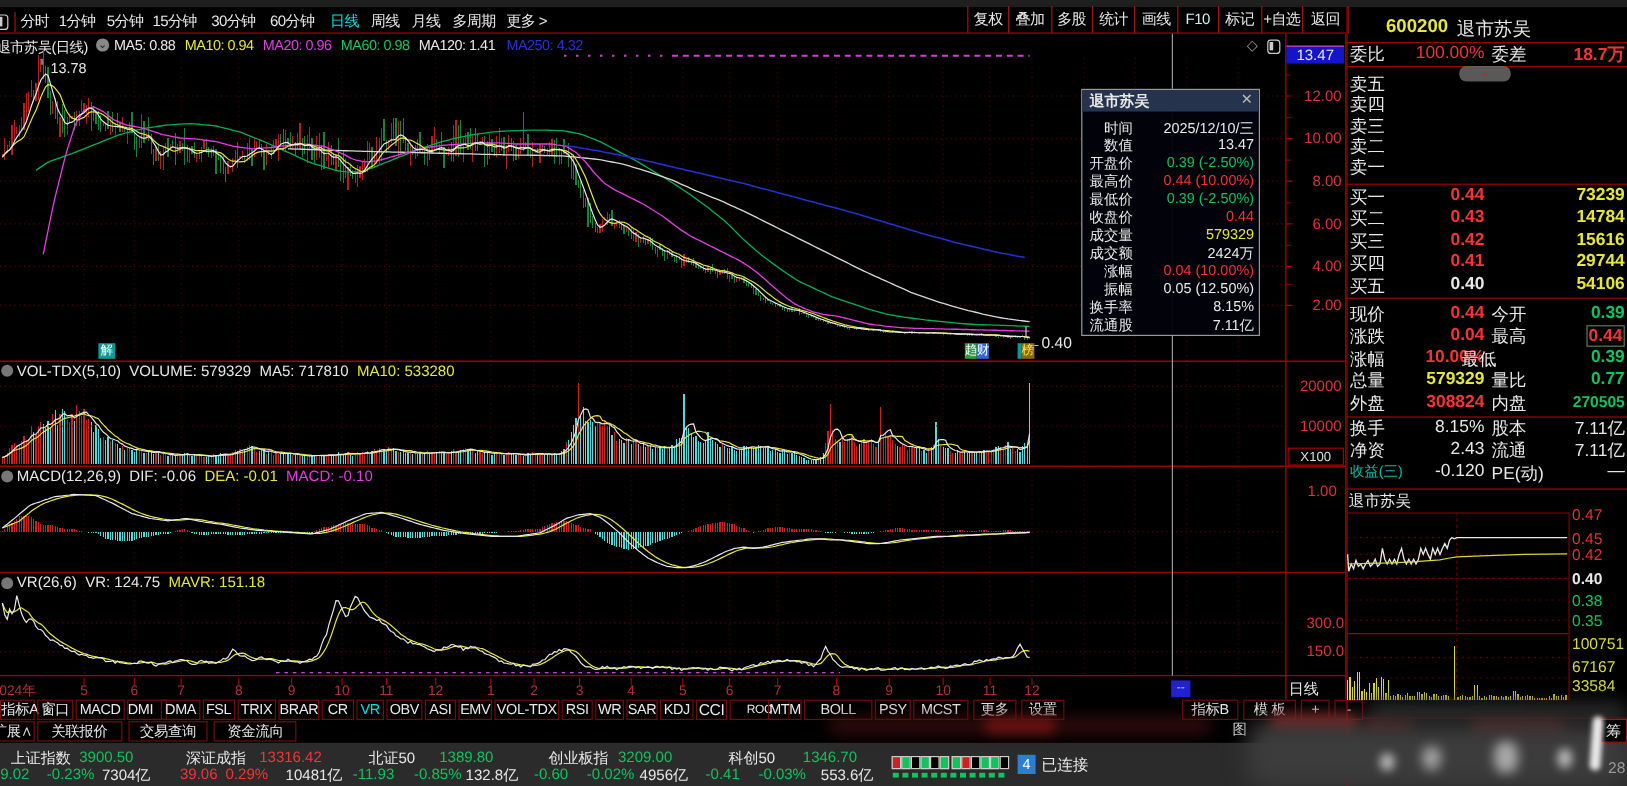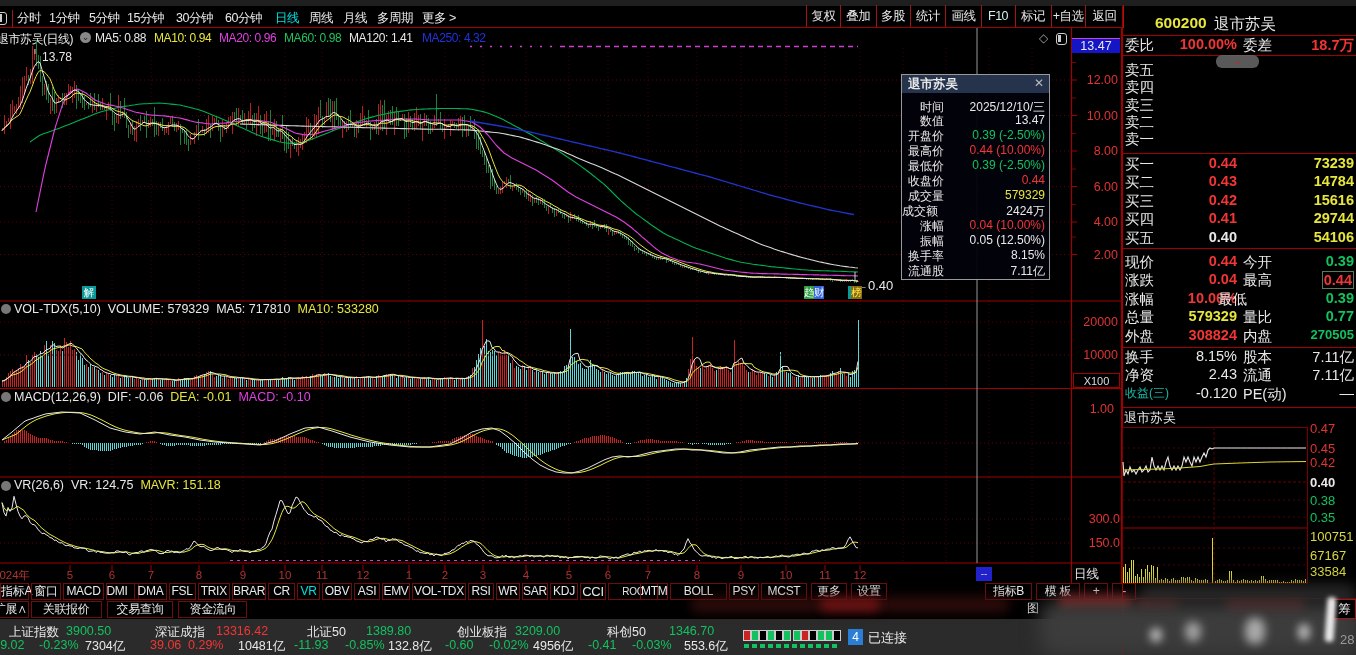--- a/index.html
+++ b/index.html
@@ -206,21 +206,21 @@
 <div style="position:absolute;left:0;top:53.4px;width:42px;text-align:right;color:#e8e8e8;font-size:12px;white-space:nowrap">开盘价</div>
 <div style="position:absolute;right:4px;top:53.4px;color:#11c25e;font-size:12px;white-space:nowrap">0.39 (-2.50%)</div>
 <div style="position:absolute;left:0;top:68.3px;width:42px;text-align:right;color:#e8e8e8;font-size:12px;white-space:nowrap">最高价</div>
 <div style="position:absolute;right:4px;top:68.3px;color:#f43535;font-size:12px;white-space:nowrap">0.44 (10.00%)</div>
 <div style="position:absolute;left:0;top:83.2px;width:42px;text-align:right;color:#e8e8e8;font-size:12px;white-space:nowrap">最低价</div>
 <div style="position:absolute;right:4px;top:83.2px;color:#11c25e;font-size:12px;white-space:nowrap">0.39 (-2.50%)</div>
 <div style="position:absolute;left:0;top:98.2px;width:42px;text-align:right;color:#e8e8e8;font-size:12px;white-space:nowrap">收盘价</div>
 <div style="position:absolute;right:4px;top:98.2px;color:#f43535;font-size:12px;white-space:nowrap">0.44</div>
 <div style="position:absolute;left:0;top:113.1px;width:42px;text-align:right;color:#e8e8e8;font-size:12px;white-space:nowrap">成交量</div>
 <div style="position:absolute;right:4px;top:113.1px;color:#e6e63c;font-size:12px;white-space:nowrap">579329</div>
-<div style="position:absolute;left:0;top:128.0px;width:42px;text-align:left;color:#e8e8e8;font-size:12px;white-space:nowrap">成交额</div>
+<div style="position:absolute;left:0;top:128.0px;width:42px;text-align:right;color:#e8e8e8;font-size:12px;white-space:nowrap">成交额</div>
 <div style="position:absolute;right:4px;top:128.0px;color:#e8e8e8;font-size:12px;white-space:nowrap">2424万</div>
 <div style="position:absolute;left:0;top:142.9px;width:42px;text-align:right;color:#e8e8e8;font-size:12px;white-space:nowrap">涨幅</div>
 <div style="position:absolute;right:4px;top:142.9px;color:#f43535;font-size:12px;white-space:nowrap">0.04 (10.00%)</div>
 <div style="position:absolute;left:0;top:157.9px;width:42px;text-align:right;color:#e8e8e8;font-size:12px;white-space:nowrap">振幅</div>
 <div style="position:absolute;right:4px;top:157.9px;color:#e8e8e8;font-size:12px;white-space:nowrap">0.05 (12.50%)</div>
 <div style="position:absolute;left:0;top:172.8px;width:42px;text-align:right;color:#e8e8e8;font-size:12px;white-space:nowrap">换手率</div>
 <div style="position:absolute;right:4px;top:172.8px;color:#e8e8e8;font-size:12px;white-space:nowrap">8.15%</div>
 <div style="position:absolute;left:0;top:187.7px;width:42px;text-align:right;color:#e8e8e8;font-size:12px;white-space:nowrap">流通股</div>
 <div style="position:absolute;right:4px;top:187.7px;color:#e8e8e8;font-size:12px;white-space:nowrap">7.11亿</div>
 </div>
@@ -313,21 +313,21 @@
 <div class="ab" style="left:1122px;top:6px;width:1px;height:649px;background:#a00000"></div>
 <div class="ab" style="left:1155px;top:14px;font-size:15.5px;font-weight:bold;color:#e6e63c">600200</div>
 <div class="ab" style="left:1214px;top:14px;font-size:15.5px;color:#e8e8e8">退市苏吴</div>
 <div class="ab" style="left:1122px;top:34.5px;width:234px;height:1px;background:#a00000"></div>
 <div class="ab" style="left:1122px;top:54.5px;width:234px;height:1px;background:#a00000"></div>
 <div class="ab" style="left:1122px;top:152.6px;width:234px;height:1px;background:#a00000"></div>
 <div class="ab" style="left:1122px;top:248.3px;width:234px;height:1px;background:#a00000"></div>
 <div class="ab" style="left:1122px;top:346.5px;width:234px;height:1px;background:#a00000"></div>
 <div class="ab" style="left:1122px;top:406.7px;width:234px;height:1px;background:#a00000"></div>
 <div class="ab" style="left:1125px;top:35.5px;font-size:14.5px;color:#e8e8e8">委比</div>
-<div class="ab" style="left:1165px;top:35.5px;width:72px;text-align:right;font-size:14.5px;font-weight:bold;color:#f43535">100.00%</div>
+<div class="ab" style="left:1165px;top:35.5px;width:72px;text-align:right;font-size:14.5px;font-weight:normal;color:#f43535">100.00%</div>
 <div class="ab" style="left:1243px;top:35.5px;font-size:14.5px;color:#e8e8e8">委差</div>
 <div class="ab" style="right:2px;top:35.5px;font-size:14.5px;font-weight:bold;color:#f43535;">18.7万</div>
 <div class="ab" style="left:1125px;top:61.0px;font-size:14.5px;color:#e8e8e8">卖五</div>
 <div class="ab" style="left:1125px;top:78.3px;font-size:14.5px;color:#e8e8e8">卖四</div>
 <div class="ab" style="left:1125px;top:95.6px;font-size:14.5px;color:#e8e8e8">卖三</div>
 <div class="ab" style="left:1125px;top:112.9px;font-size:14.5px;color:#e8e8e8">卖二</div>
 <div class="ab" style="left:1125px;top:130.2px;font-size:14.5px;color:#e8e8e8">卖一</div>
 <div class="ab" style="left:1125px;top:154.9px;font-size:14.5px;color:#e8e8e8">买一</div>
 <div class="ab" style="left:1165px;top:154.9px;width:72px;text-align:right;font-size:14.5px;font-weight:bold;color:#f43535">0.44</div>
 <div class="ab" style="right:2px;top:154.9px;font-size:14.5px;font-weight:bold;color:#e6e63c;">73239</div>

